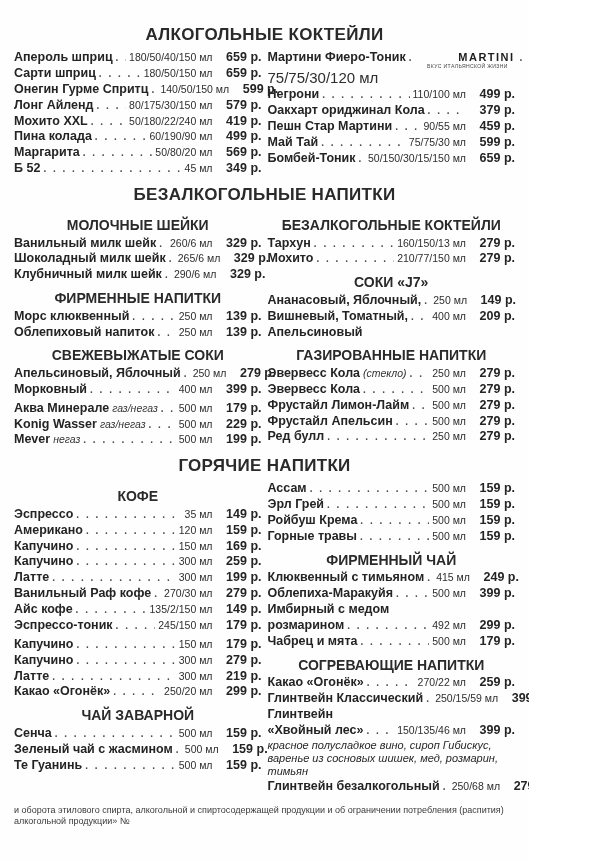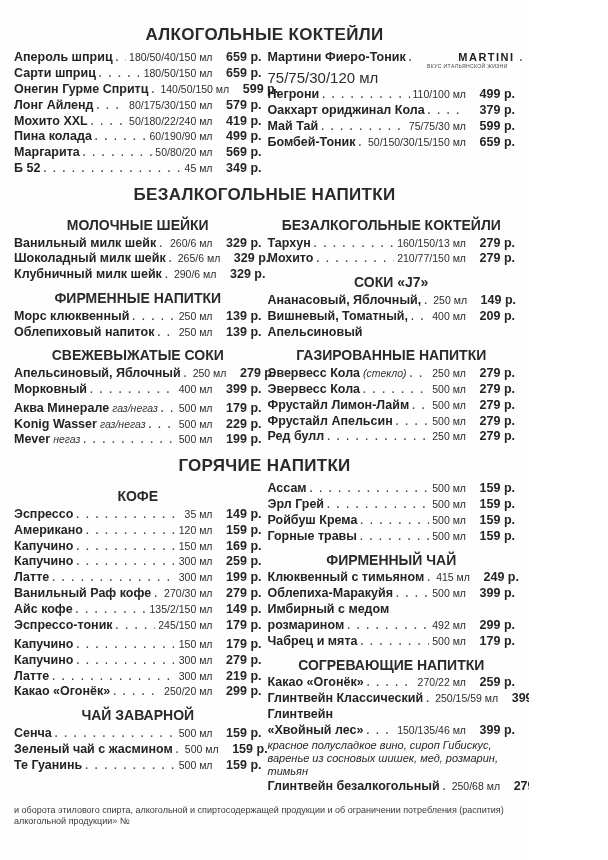--- a/index.html
+++ b/index.html
@@ -121,20 +121,26 @@
                 <span class="dots"></span>
                 <span class="vol">110/100 мл</span>
                 <span class="price">499 р.</span>
               </div>
               <div class="row">
                 <span class="name">Оакхарт ориджинал Кола</span>
                 <span class="dots"></span>
                 <span class="price">379 р.</span>
               </div>
               <div class="row">
+                <span class="name">Пешн Стар Мартини</span>
+                <span class="dots"></span>
+                <span class="vol">90/55 мл</span>
+                <span class="price">459 р.</span>
+              </div>
+              <div class="row">
                 <span class="name">Май Тай</span>
                 <span class="dots"></span>
                 <span class="vol">75/75/30 мл</span>
                 <span class="price">599 р.</span>
               </div>
               <div class="row">
                 <span class="name">Бомбей-Тоник</span>
                 <span class="dots"></span>
                 <span class="vol">50/150/30/15/150 мл</span>
                 <span class="price">659 р.</span>

